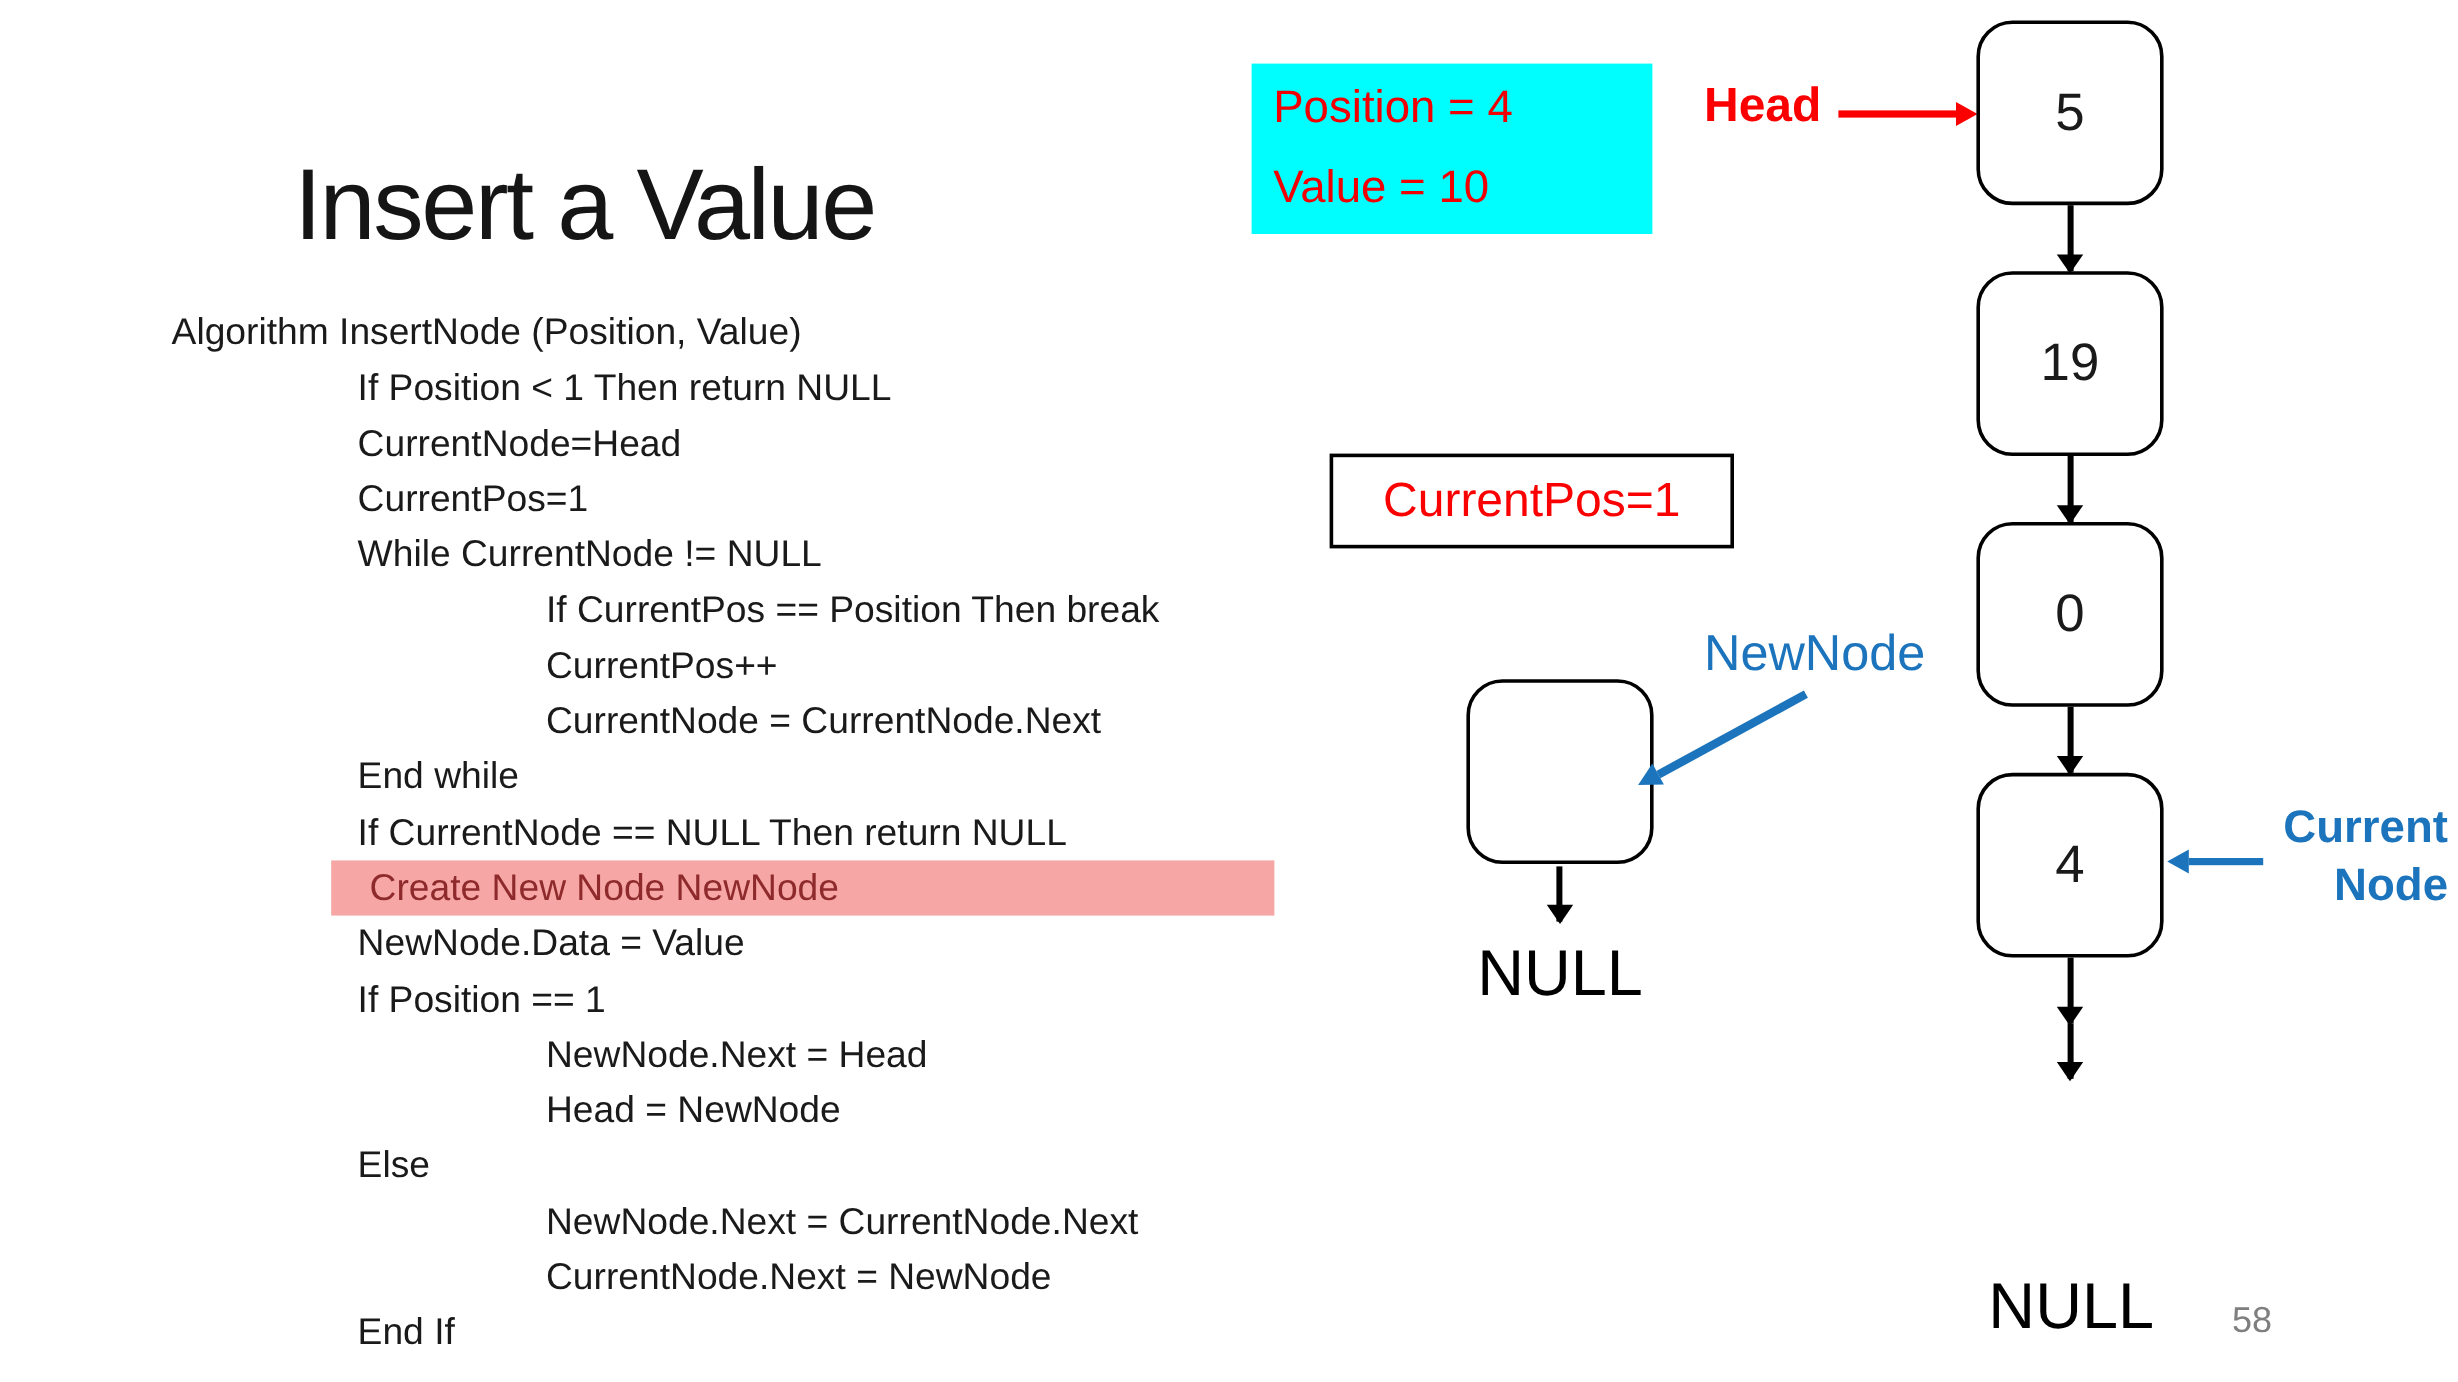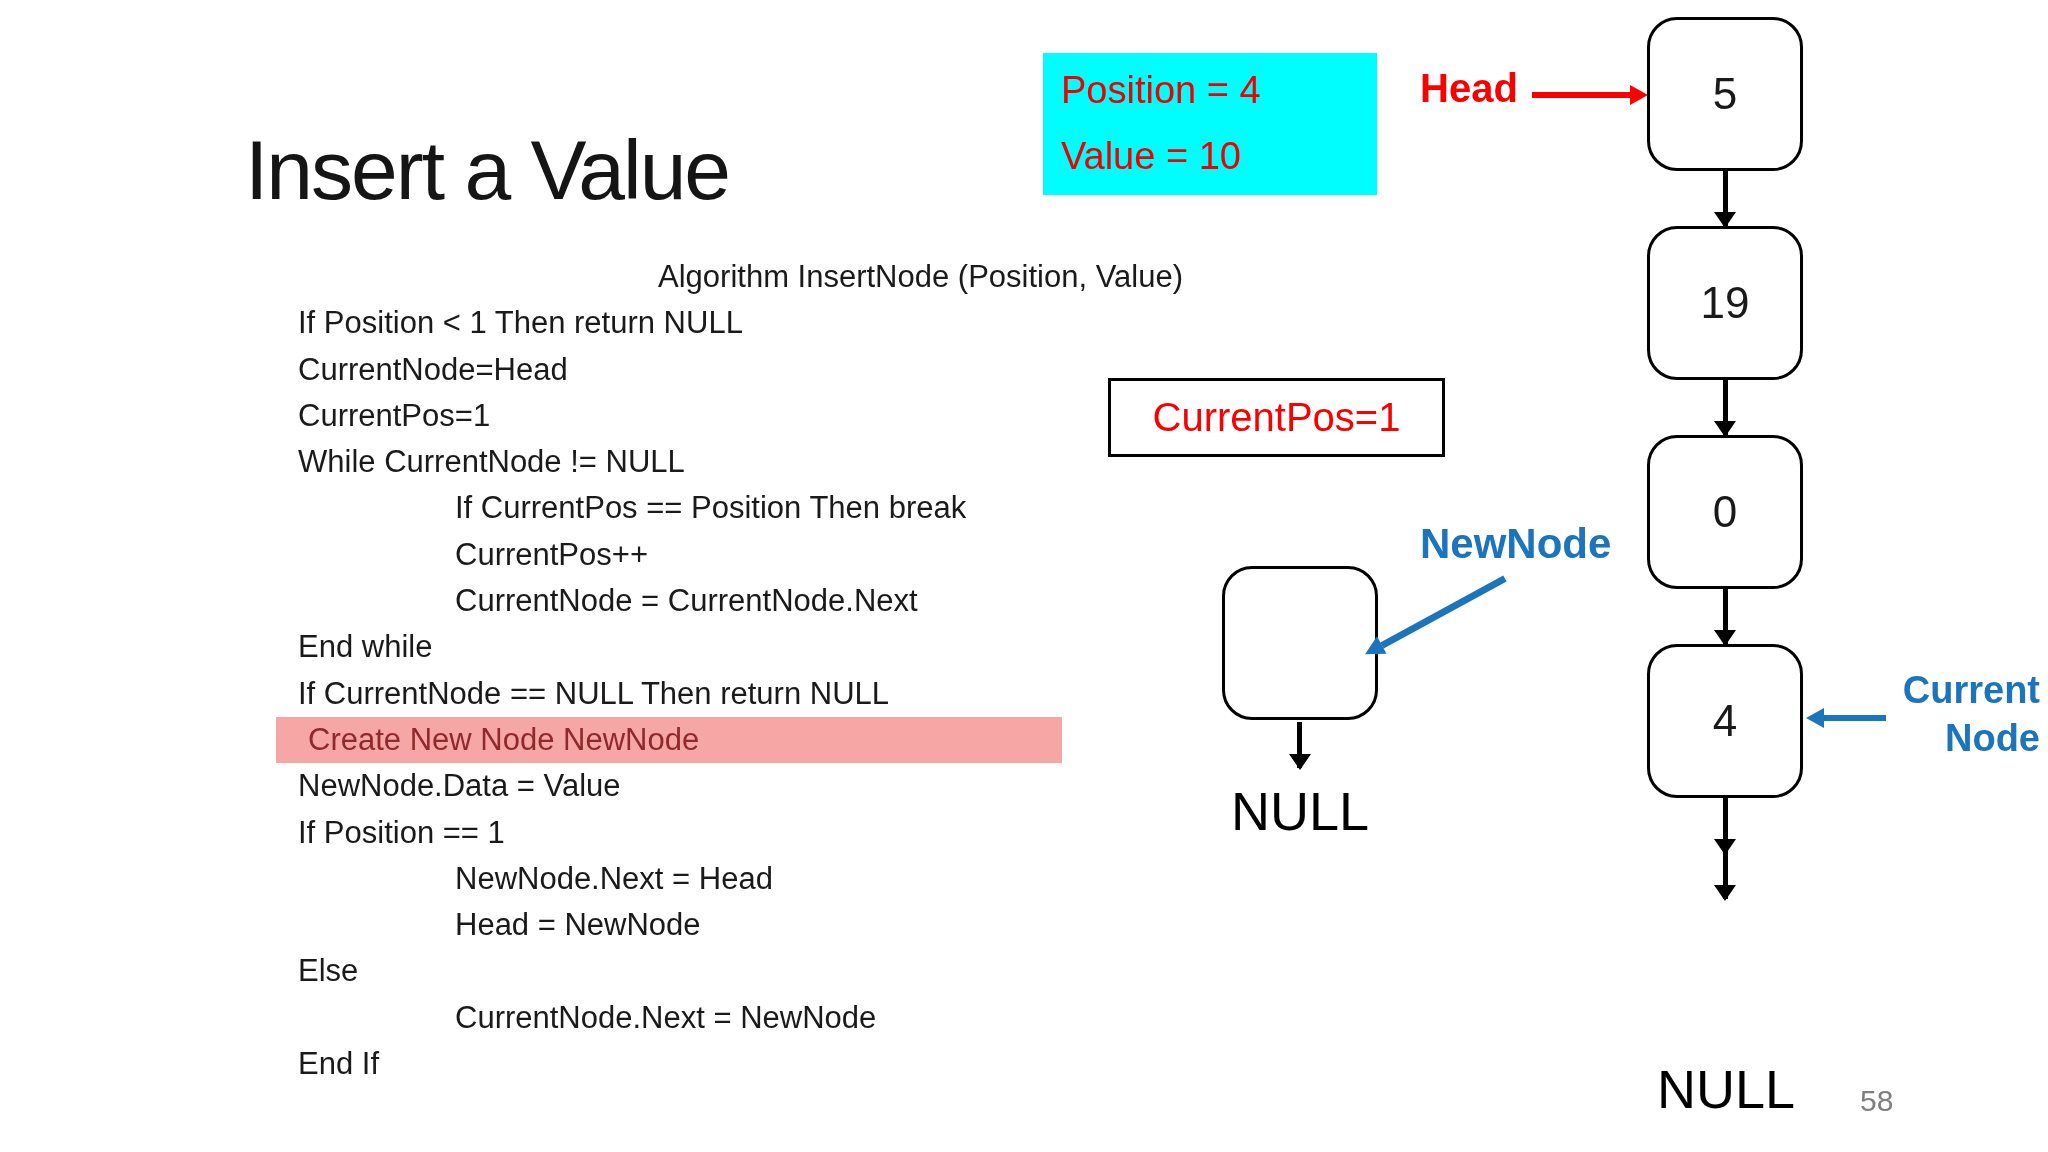--- a/index.html
+++ b/index.html
@@ -6,21 +6,21 @@
   .slide{position:relative;width:2048px;height:1152px;background:#ffffff;overflow:hidden;
          font-family:"Liberation Sans", sans-serif;color:#1a1a1a;}
 
   
   .title{position:absolute;left:245px;top:122px;font-size:84px;font-weight:300;
          letter-spacing:-2px;color:#151515;white-space:nowrap;}
 
   
   .code{position:absolute;left:143px;top:254px;width:1040px;font-size:31px;line-height:46.3px;}
   .code-line{white-space:pre;}
-  .indent-0{padding-left:0;text-align:right;}
+  .indent-0{padding-left:0;}
   .indent-1{padding-left:155px;}
   .indent-2{padding-left:312px;}
   .code-line.highlighted{margin-left:133px;padding-left:32px;width:786px;box-sizing:border-box;
         background:#f7a6a6;color:#8e2a2c;}
 
   
   .param-box{position:absolute;left:1043px;top:53px;width:334px;height:142px;background:#00feff;
         display:flex;flex-direction:column;justify-content:center;gap:22px;padding-left:18px;
         box-sizing:border-box;color:#f00000;font-size:38px;line-height:1.15;}
 
@@ -55,21 +55,21 @@
         border-radius:30px;box-sizing:border-box;background:#fff;display:flex;align-items:center;
         justify-content:center;font-size:44px;}
   .nn-varrow{position:absolute;left:1297px;top:722px;width:5px;height:46px;background:#000;}
   .nn-varrow::after{content:"";position:absolute;bottom:-2px;left:50%;transform:translateX(-50%);
         width:0;height:0;border-left:11px solid transparent;border-right:11px solid transparent;
         border-top:16px solid #000;}
   .nn-null{position:absolute;left:1210px;top:780px;width:180px;text-align:center;
         font-size:54px;font-weight:500;color:#000;}
 
   
-  .newnode-label{position:absolute;left:1420px;top:520px;font-size:42px;font-weight:700;color:#1b74bc;}
+  .newnode-label{position:absolute;left:1420px;top:520px;font-size:42px;font-weight:400;color:#1b74bc;}
   .newnode-arrow{position:absolute;left:1382px;top:642px;width:140px;height:7px;background:#1b74bc;
         transform-origin:0 50%;transform:rotate(-28.6deg);}
   .newnode-arrow::before{content:"";position:absolute;left:-19px;top:-7px;width:0;height:0;
         border-top:10px solid transparent;border-bottom:10px solid transparent;
         border-right:19px solid #1b74bc;}
   .current-label{position:absolute;left:1880px;top:666px;width:160px;text-align:right;
         font-size:38px;font-weight:700;color:#1b74bc;line-height:48px;}
   .current-arrow{position:absolute;left:1824px;top:715px;width:62px;height:6px;background:#1b74bc;}
   .current-arrow::before{content:"";position:absolute;left:-18px;top:-7px;width:0;height:0;
         border-top:10px solid transparent;border-bottom:10px solid transparent;
@@ -95,20 +95,21 @@
       <div class="code-line indent-2">CurrentPos++</div>
       <div class="code-line indent-2">CurrentNode = CurrentNode.Next</div>
       <div class="code-line indent-1">End while</div>
       <div class="code-line indent-1">If CurrentNode == NULL Then return NULL</div>
       <div class="code-line indent-1 highlighted">Create New Node NewNode</div>
       <div class="code-line indent-1">NewNode.Data = Value</div>
       <div class="code-line indent-1">If Position == 1</div>
       <div class="code-line indent-2">NewNode.Next = Head</div>
       <div class="code-line indent-2">Head = NewNode</div>
       <div class="code-line indent-1">Else</div>
+      <div class="code-line indent-2">NewNode.Next = CurrentNode.Next</div>
       <div class="code-line indent-2">CurrentNode.Next = NewNode</div>
       <div class="code-line indent-1">End If</div>
     </div>
 
   <div class="param-box">
     <div>Position = 4</div>
     <div>Value = 10</div>
   </div>
 
   <div class="state-box">

